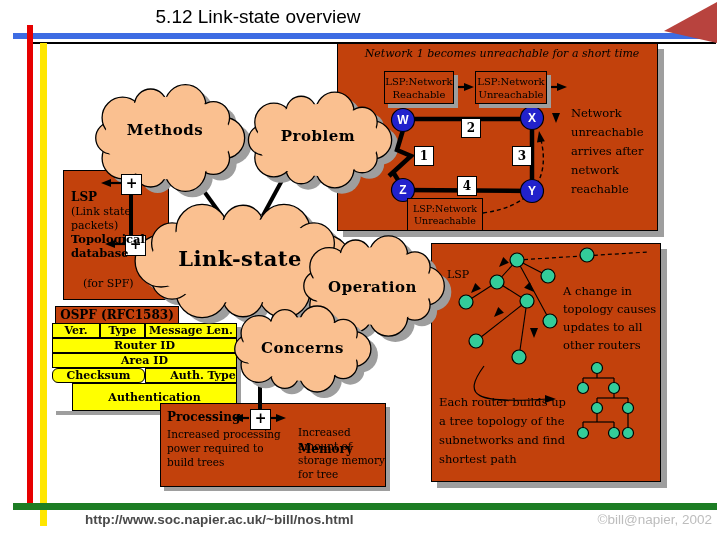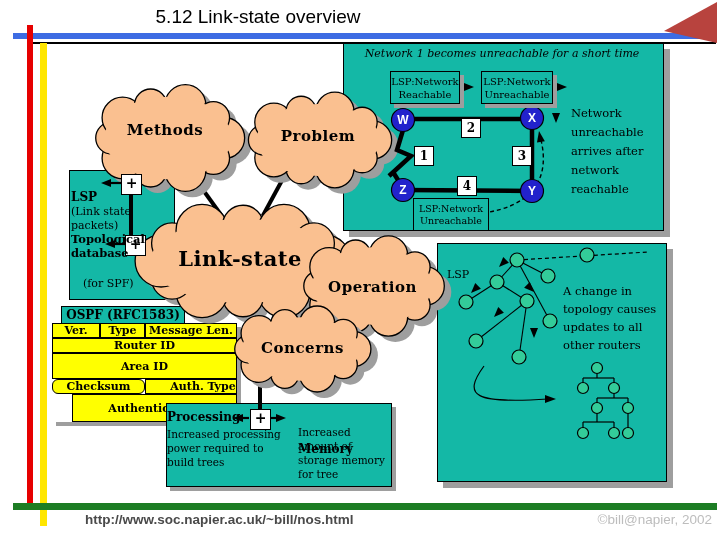--- a/index.html
+++ b/index.html
@@ -1,20 +1,20 @@
 <!DOCTYPE html>
 <html><head>
 <meta charset="utf-8">
 <style>
   html,body{margin:0;padding:0;background:#fff;}
   .slide{position:relative;width:720px;height:540px;background:#fff;overflow:hidden;
          font-family:"DejaVu Serif",serif;color:#000;}
   .abs{position:absolute;}
   .layer-svg{position:absolute;left:0;top:0;pointer-events:none;}
-  .whitebox{position:absolute;background:#14b8a6;border:1.5px solid #000;margin-left:6px;}
+  .whitebox{position:absolute;background:#c2410c;border:1.5px solid #000;}
   .shadowed{box-shadow:6px 6px 0 #9e9e9e;}
   .smallshadow{box-shadow:4px 4px 0 #9e9e9e;}
   .ctext{display:flex;align-items:center;justify-content:center;text-align:center;}
   .plusbox{position:absolute;width:19px;height:19px;background:#fff;border:1.4px solid #000;
            font-weight:bold;font-size:14px;line-height:16px;text-align:center;}
   .linklabel{position:absolute;width:18px;height:18px;background:#fff;border:1.4px solid #000;
            font-weight:bold;font-size:12px;display:flex;align-items:center;justify-content:center;}
   .nodeletter{position:absolute;width:24px;height:24px;color:#fff;font-weight:bold;font-size:12px;
            font-family:"Liberation Sans",sans-serif;display:flex;align-items:center;justify-content:center;}
   .cloudlabel{position:absolute;font-weight:bold;text-align:center;letter-spacing:0.5px;}
@@ -49,21 +49,21 @@
     <div class="whitebox" style="left:55px;top:306px;width:122px;height:17px;font-weight:bold;font-size:12px;text-align:center;line-height:17px;"><span>OSPF (RFC1583)</span></div>
     <div class="abs smallshadow" style="left:52px;top:323px;width:185px;">
       <div style="display:flex;height:15px;">
         <div class="ycell" style="width:48px;">Ver.</div>
         <div class="ycell" style="width:45px;">Type</div>
         <div class="ycell" style="width:92px;">Message Len.</div>
       </div>
       <div style="display:flex;height:15px;">
         <div class="ycell" style="width:185px;">Router ID</div>
       </div>
-      <div style="display:flex;height:26px;">
+      <div style="display:flex;height:15px;">
         <div class="ycell" style="width:185px;">Area ID</div>
       </div>
       <div style="display:flex;height:15px;">
         <div class="ycell" style="width:93px;border-radius:6px;">Checksum</div>
         <div class="ycell" style="width:92px;padding-left:24px;">Auth. Type</div>
       </div>
       <div style="display:flex;height:28px;padding-left:20px;">
         <div class="ycell" style="width:185px;">Authentication</div>
       </div>
     </div>
@@ -351,14 +351,15 @@
   <div class="abs" style="left:83px;top:277px;font-size:11px;">(for SPF)</div>
 
   <div class="plusbox" style="left:250px;top:409px;">+</div>
   <div class="abs" style="left:167px;top:410px;font-weight:bold;font-size:12px;">Processing</div>
   <div class="abs" style="left:167px;top:427px;width:118px;font-size:10.5px;line-height:14px;">Increased processing power required to build trees</div>
   <div class="abs" style="left:298px;top:410px;font-weight:bold;font-size:12px;margin-top:32px;">Memory</div>
   <div class="abs" style="left:298px;top:425px;width:90px;font-size:10.5px;line-height:14px;">Increased amount of storage memory for tree</div>
 
   <div class="abs" style="left:447px;top:268px;font-size:11px;">LSP</div>
   <div class="abs handtext" style="left:563px;top:282px;width:97px;font-size:11.5px;line-height:18px;">A change in topology causes updates to all other routers</div>
+  <div class="abs handtext" style="left:439px;top:393px;width:132px;font-size:11.5px;">Each router builds up a tree topology of the subnetworks and find shortest path</div>
 
 </div>
 
 </body></html>

